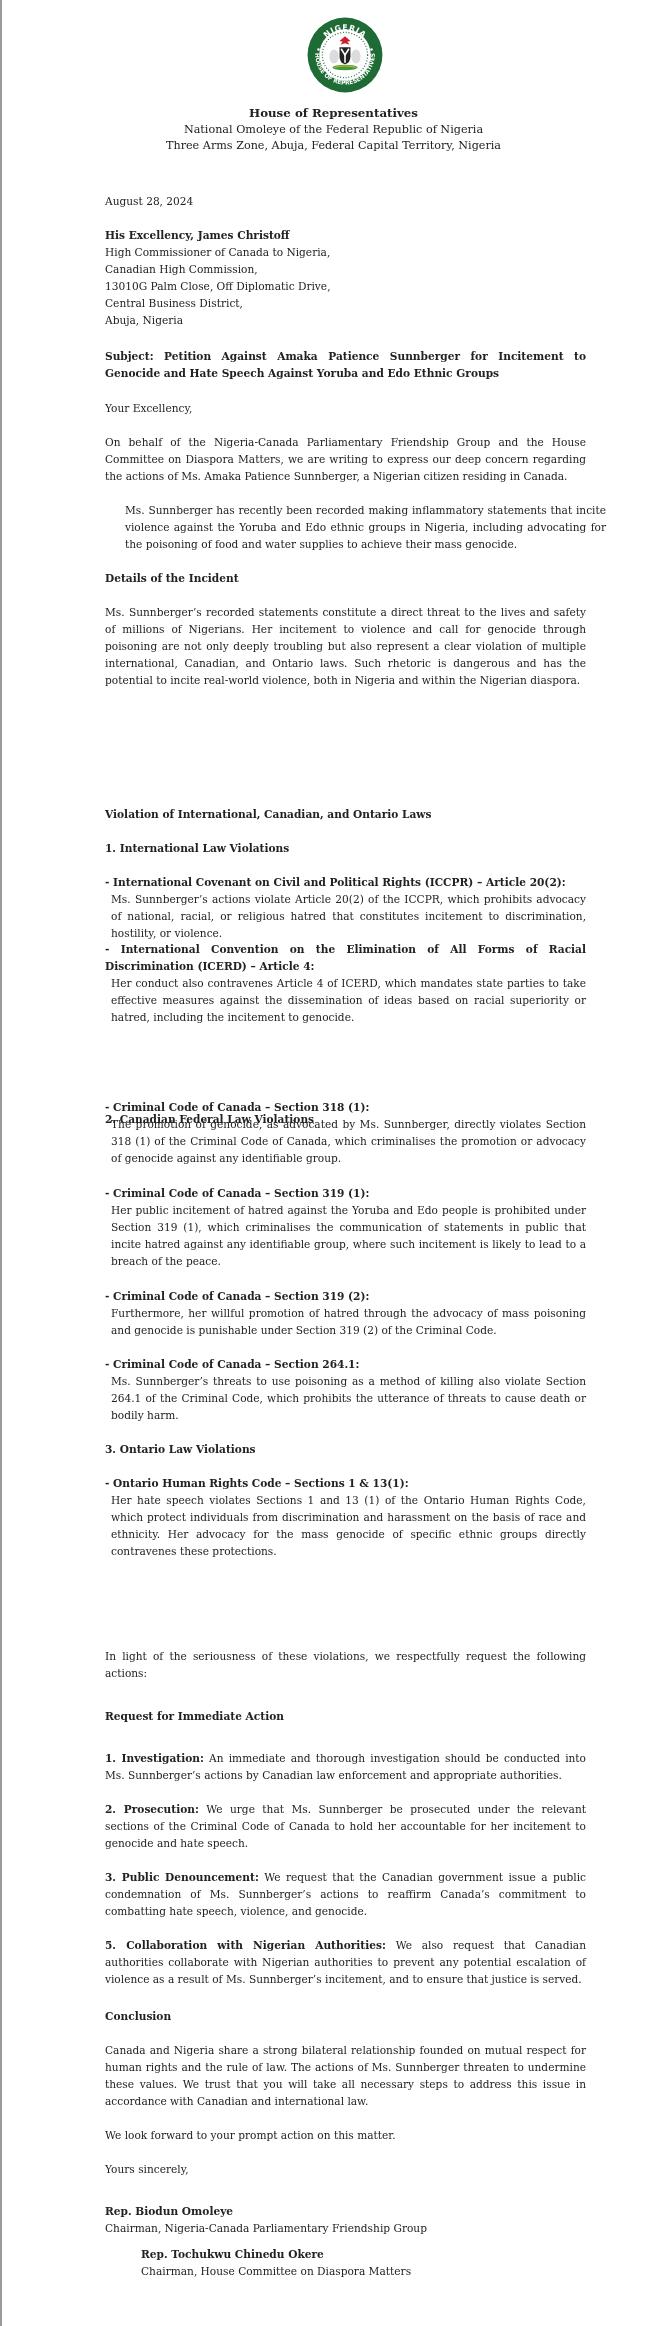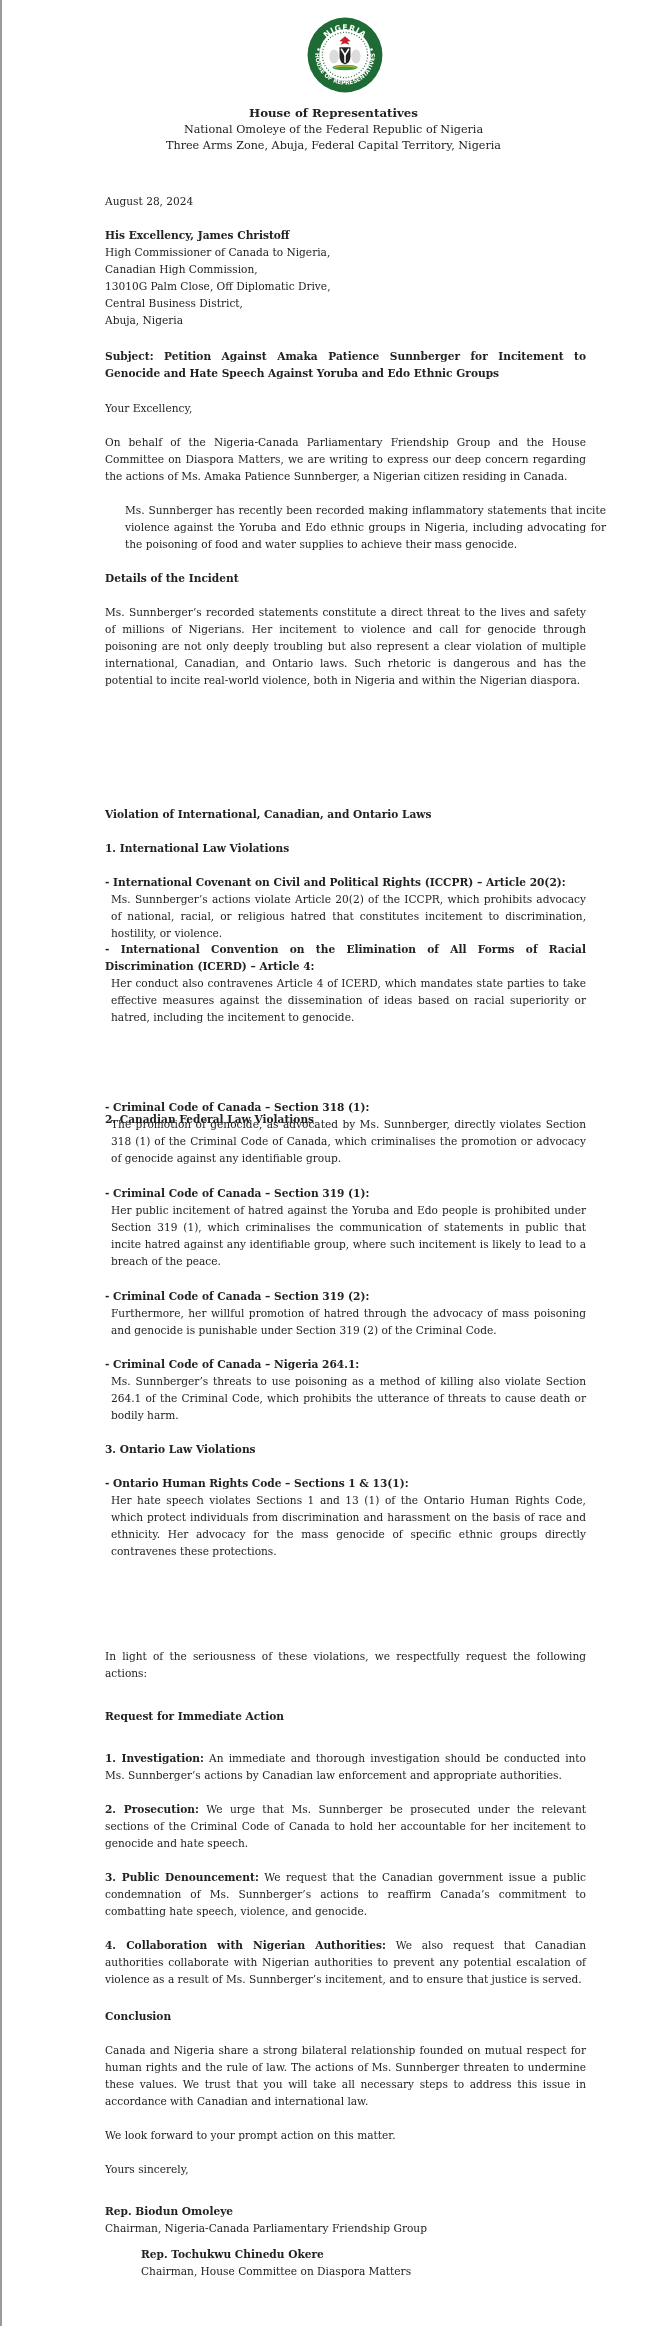--- a/index.html
+++ b/index.html
@@ -97,21 +97,21 @@
 </div>
 <div class="blk" style="top:1185px;">
   <div class="b">- Criminal Code of Canada – Section 319 (1):</div>
   <div class="just indent">Her public incitement of hatred against the Yoruba and Edo people is prohibited under Section 319 (1), which criminalises the communication of statements in public that incite hatred against any identifiable group, where such incitement is likely to lead to a breach of the peace.</div>
 </div>
 <div class="blk" style="top:1288px;">
   <div class="b">- Criminal Code of Canada – Section 319 (2):</div>
   <div class="just indent">Furthermore, her willful promotion of hatred through the advocacy of mass poisoning and genocide is punishable under Section 319 (2) of the Criminal Code.</div>
 </div>
 <div class="blk" style="top:1356px;">
-  <div class="b">- Criminal Code of Canada – Nigeria 264.1:</div>
+  <div class="b">- Criminal Code of Canada – Section 264.1:</div>
   <div class="just indent">Ms. Sunnberger’s threats to use poisoning as a method of killing also violate Section 264.1 of the Criminal Code, which prohibits the utterance of threats to cause death or bodily harm.</div>
 </div>
 
 <div class="blk b" style="top:1441px;">3. Ontario Law Violations</div>
 <div class="blk" style="top:1475px;">
   <div class="b">- Ontario Human Rights Code – Sections 1 &amp; 13(1):</div>
   <div class="just indent">Her hate speech violates Sections 1 and 13 (1) of the Ontario Human Rights Code, which protect individuals from discrimination and harassment on the basis of race and ethnicity. Her advocacy for the mass genocide of specific ethnic groups directly contravenes these protections.</div>
 </div>
 
 <div class="blk b" style="top:1708px;">Request for Immediate Action</div>
@@ -123,21 +123,21 @@
 </div>
 <div class="blk just" style="top:1801px;">
   <span class="b">2. Prosecution:</span>
   <span>We urge that Ms. Sunnberger be prosecuted under the relevant sections of the Criminal Code of Canada to hold her accountable for her incitement to genocide and hate speech.</span>
 </div>
 <div class="blk just" style="top:1869px;">
   <span class="b">3. Public Denouncement:</span>
   <span>We request that the Canadian government issue a public condemnation of Ms. Sunnberger’s actions to reaffirm Canada’s commitment to combatting hate speech, violence, and genocide.</span>
 </div>
 <div class="blk just" style="top:1937px;">
-  <span class="b">4. Collaboration with Nigerian Authorities:</span>
+  <span class="b">5. Collaboration with Nigerian Authorities:</span>
   <span>We also request that Canadian authorities collaborate with Nigerian authorities to prevent any potential escalation of violence as a result of Ms. Sunnberger’s incitement, and to ensure that justice is served.</span>
 </div>
 
 <div class="blk b" style="top:2008px;">Conclusion</div>
 <div class="blk just" style="top:2042px;">Canada and Nigeria share a strong bilateral relationship founded on mutual respect for human rights and the rule of law. The actions of Ms. Sunnberger threaten to undermine these values. We trust that you will take all necessary steps to address this issue in accordance with Canadian and international law.</div>
 <div class="blk" style="top:2127px;">We look forward to your prompt action on this matter.</div>
 <div class="blk" style="top:2161px;">Yours sincerely,</div>
 
 <div class="blk" style="top:2195px;margin-top:8px;">
   <div class="b">Rep. Biodun Omoleye</div>

